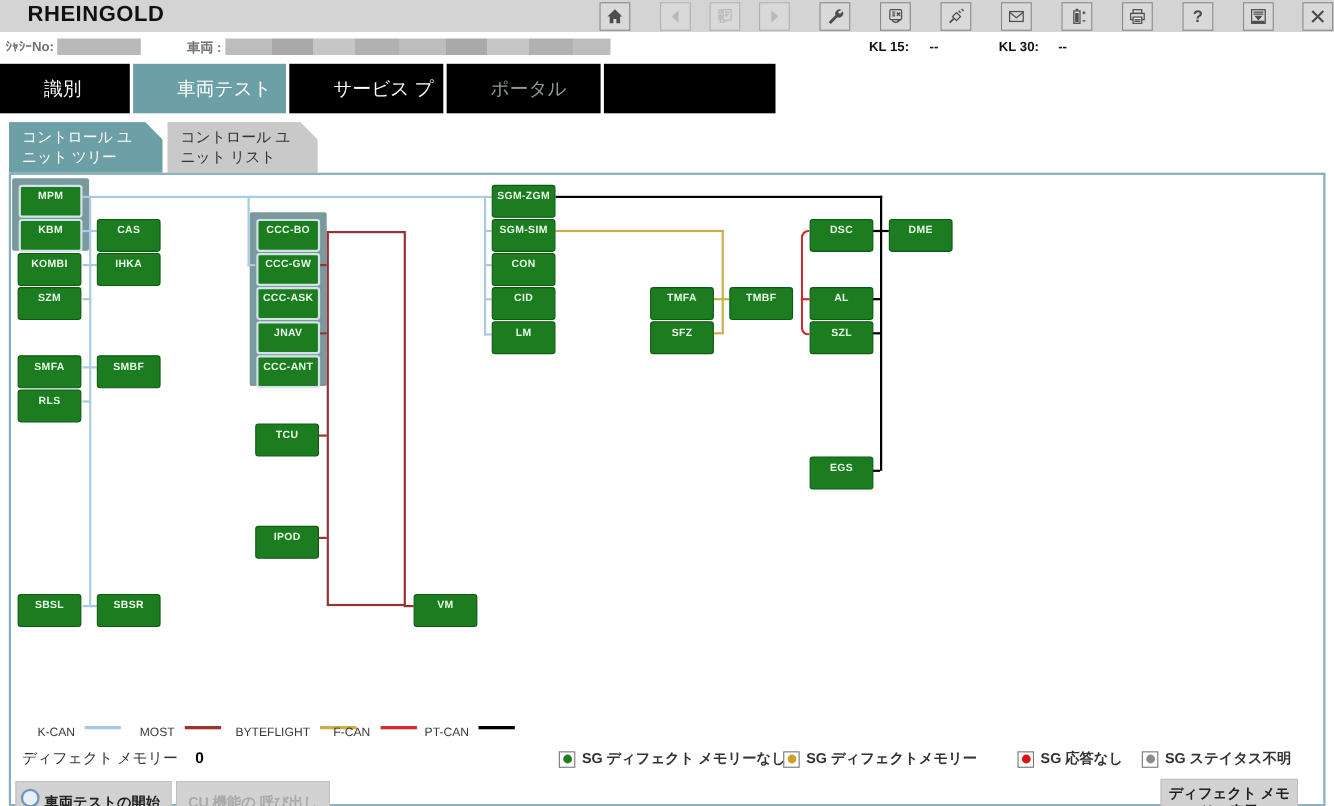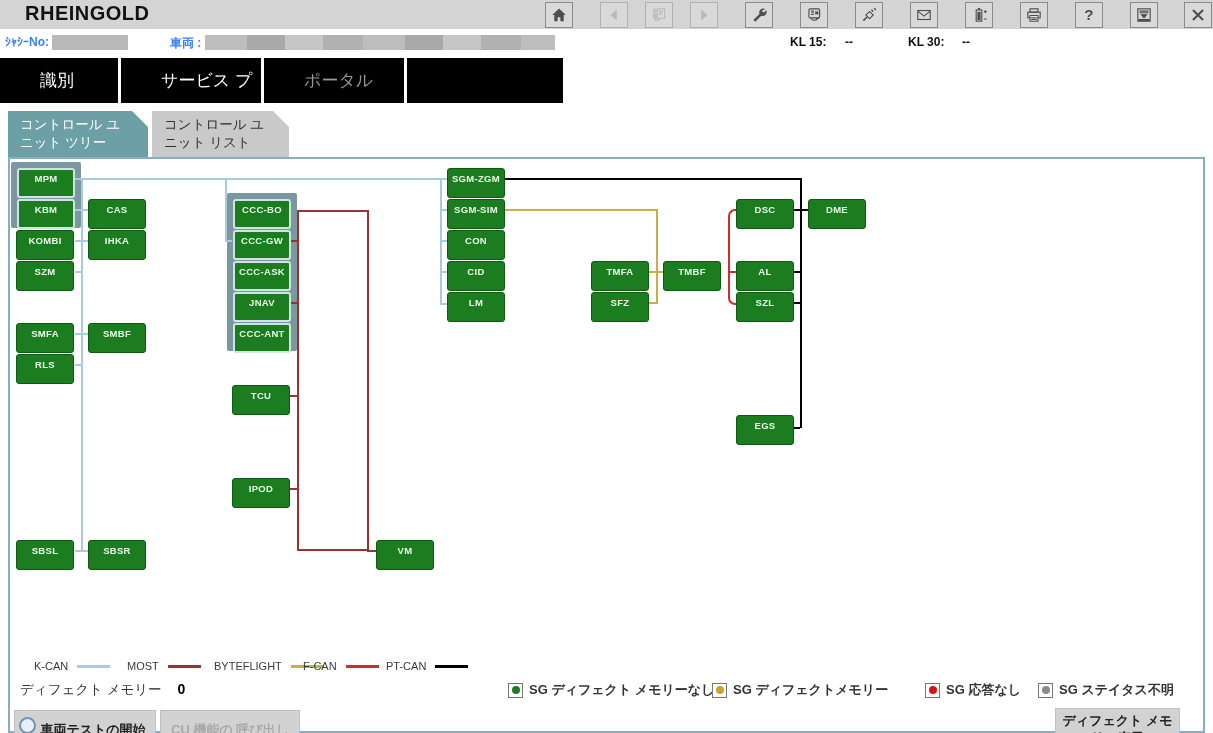--- a/index.html
+++ b/index.html
@@ -12,21 +12,21 @@
   .apptitle{position:absolute;left:25px;top:2px;font-size:20px;font-weight:bold;color:#111;
             letter-spacing:.5px;}
   .tb-btn{position:absolute;top:2px;width:28px;height:26px;background:#d9d9d9;
           border:1px solid #8a8a8a;box-sizing:border-box;display:flex;align-items:center;
           justify-content:center;color:#4d4d4d;padding:0;}
   .tb-btn.disabled{color:#b9b9b9;border-color:#b0b0b0;}
   .tb-btn svg{width:18px;height:18px;}
 
   
   .infobar{position:absolute;left:0;top:29px;width:1213px;height:28px;background:#fff;}
-  .ib-lbl{position:absolute;top:6px;font-size:12px;font-weight:bold;color:#3b82f6;}
+  .ib-lbl{position:absolute;top:6px;font-size:12px;font-weight:bold;color:#737373;}
   .redact{position:absolute;top:6px;height:15px;}
   .r1{left:52px;width:76px;background:#b9b9b9;}
   .r2{left:205px;width:350px;
       background:repeating-linear-gradient(90deg,#bdbdbd 0 42px,#a9a9a9 42px 80px,#c6c6c6 80px 118px,#b1b1b1 118px 158px);}
   .klv{position:absolute;top:6px;font-size:12px;font-weight:bold;color:#111;}
 
   
   .tabbar{position:absolute;left:0;top:58px;height:45px;display:flex;gap:3px;}
   .tab{height:45px;background:#000;color:#fff;font-size:17px;line-height:45px;
        padding-left:40px;box-sizing:border-box;}
@@ -49,21 +49,21 @@
   .seg{position:absolute;}
   .busrect{position:absolute;border:2px solid;box-sizing:border-box;background:transparent;}
   .bracket{position:absolute;border:2px solid;border-right:none;
            border-radius:7px 0 0 7px;box-sizing:border-box;background:transparent;}
   .node{position:absolute;width:58px;height:30px;background:#1b7d1f;border:1px solid #0e5a12;
         border-radius:3px;color:#eafbea;font-size:9.5px;font-weight:bold;text-align:center;
         line-height:20px;letter-spacing:.3px;box-sizing:border-box;cursor:default;}
   .node.sel{border:2px solid #d2e3e7;line-height:18px;}
 
   
-  .bl-item{position:absolute;top:660px;display:flex;align-items:center;gap:9px;
+  .bl-item{position:absolute;top:660px;display:flex;gap:9px;
            font-size:11px;color:#3a3a3a;}
   .bl-line{width:33px;height:3px;}
   .defect-row{position:absolute;left:20px;top:681px;font-size:13.5px;color:#333;}
   .defect-count{margin-left:16px;font-weight:bold;color:#000;font-size:14px;}
   .st-item{position:absolute;top:681px;display:flex;align-items:center;gap:6px;
            font-size:13px;font-weight:bold;color:#333;}
   .st-ico{width:13px;height:13px;border:1px solid #777;background:#fff;display:flex;
           align-items:center;justify-content:center;}
   .st-dot{width:8px;height:8px;border-radius:50%;}
 
@@ -192,20 +192,21 @@
     <span class="ib-lbl" style="left:170px">車両 :</span>
     <div class="redact r2"></div>
     <span class="klv" style="left:790px">KL 15:</span>
     <span class="klv" style="left:845px">--</span>
     <span class="klv" style="left:908px">KL 30:</span>
     <span class="klv" style="left:962px">--</span>
   </div>
 
   <div class="tabbar" id="tabbar">
       <div class="tab" style="width: 118px;">識別</div>
+      <div class="tab active" style="width: 139px;">車両テスト</div>
       <div class="tab" style="width: 140px;">サービス プラン</div>
       <div class="tab disabled" style="width: 140px;">ポータル</div>
       <div class="tab" style="width: 156px;"></div>
     </div>
 
   <div id="subtabs">
       <div class="subtab active" style="left: 8px; width: 140px;"><span>コントロール ユ</span><br><span>ニット ツリー</span></div>
       <div class="subtab inactive" style="left: 152px; width: 137px;"><span>コントロール ユ</span><br><span>ニット リスト</span></div>
     </div>
 

